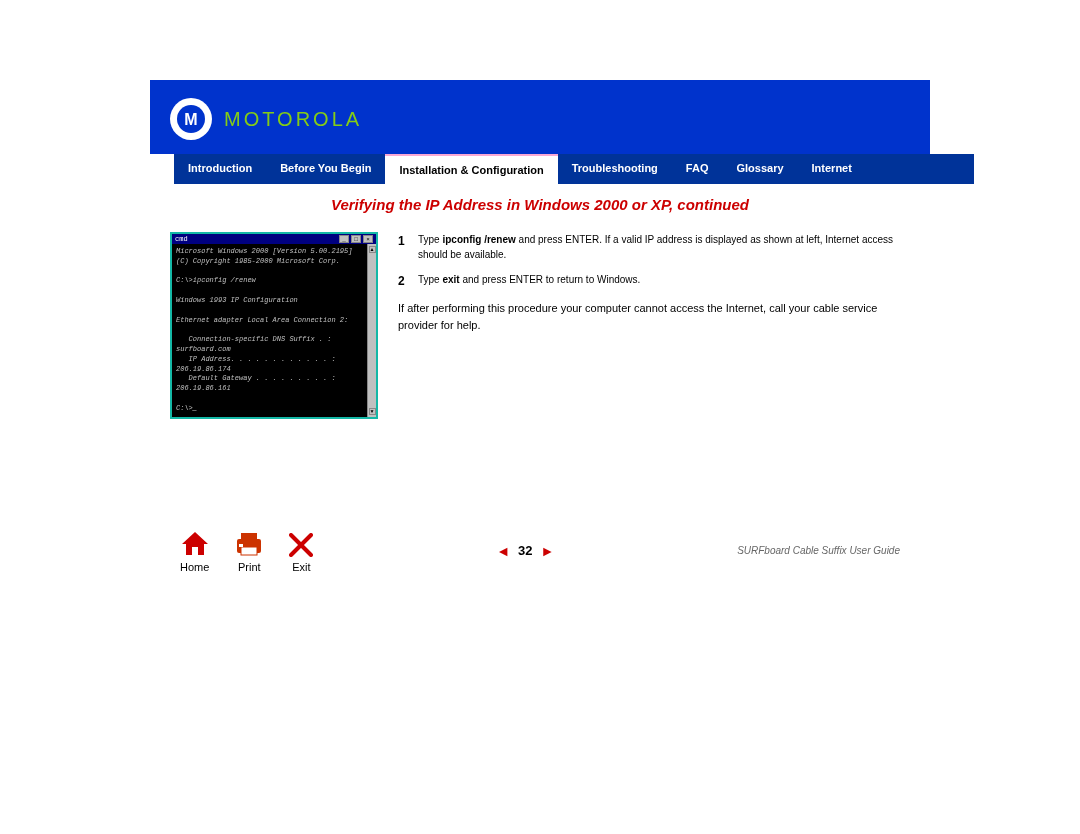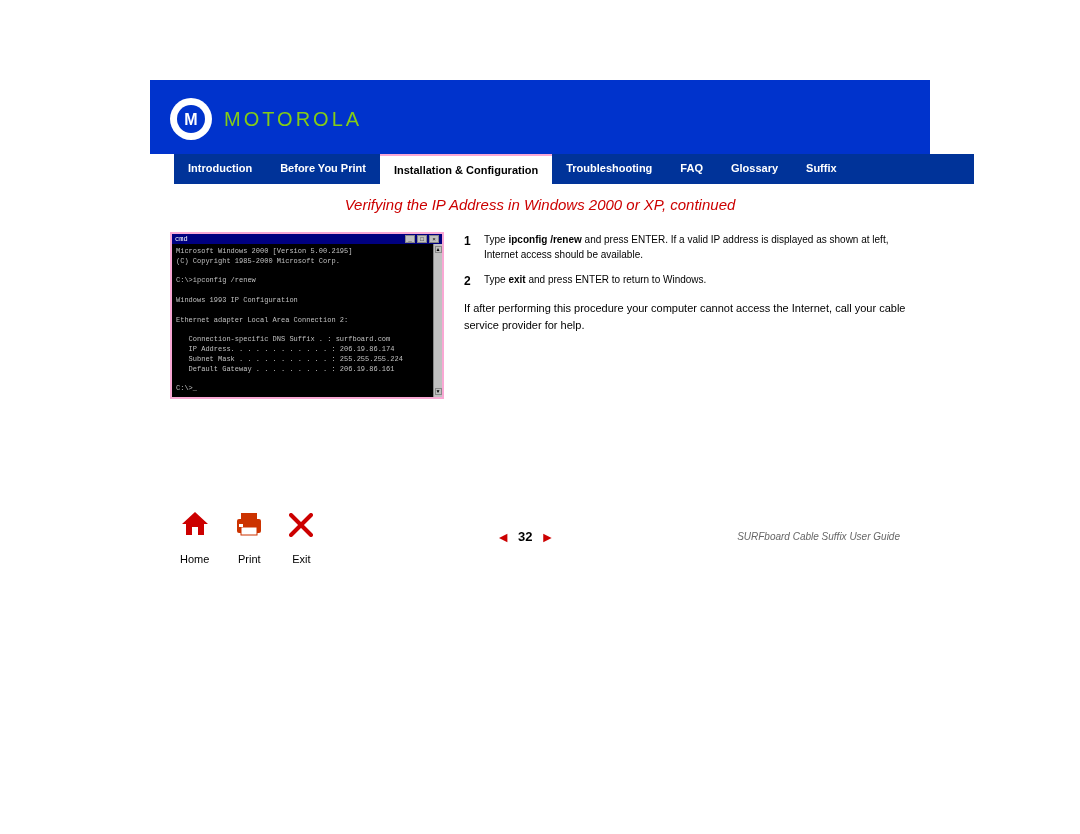--- a/index.html
+++ b/index.html
@@ -82,38 +82,38 @@
     
     .page-title {
       width: 780px;
       padding: 12px 20px 8px 20px;
       text-align: center;
     }
 
     .page-title-text {
       color: #cc0000;
       font-size: 15px;
-      font-weight: normal;
+      font-weight: bold;
       font-style: italic;
     }
 
     
     .content-area {
       width: 780px;
       display: flex;
       flex-direction: row;
       padding: 10px 20px;
       gap: 20px;
     }
 
     
     .cmd-screenshot {
-      width: 274px;
+      width: 208px;
       flex-shrink: 0;
-      border: 2px solid #f9a8d4;
+      border: 2px solid #14b8a6;
       background: #000080;
       font-family: 'Courier New', monospace;
       font-size: 7px;
     }
 
     .cmd-titlebar {
       background: #000080;
       display: flex;
       align-items: center;
       justify-content: space-between;
@@ -145,20 +145,21 @@
     }
 
     .cmd-body {
       background: #000000;
       color: #c0c0c0;
       padding: 3px 4px;
       font-size: 7px;
       font-family: 'Courier New', monospace;
       line-height: 1.4;
       min-height: 120px;
+      font-style: italic;
     }
 
     .cmd-wrapper {
       position: relative;
       display: flex;
     }
 
     .cmd-main {
       flex: 1;
     }
@@ -231,21 +232,21 @@
     .footer-left {
       display: flex;
       align-items: flex-end;
       gap: 24px;
     }
 
     .footer-btn {
       display: flex;
       flex-direction: column;
       align-items: center;
-      gap: 16px;
+      gap: 4px;
       cursor: pointer;
     }
 
     .footer-btn-label {
       font-size: 11px;
       color: #000;
     }
 
     .footer-center {
       display: flex;
@@ -291,26 +292,26 @@
         <svg viewBox="0 0 30 30" xmlns="http://www.w3.org/2000/svg">
           <circle cx="15" cy="15" r="14" fill="#0033cc"></circle>
           <text x="15" y="21" text-anchor="middle" fill="white" font-size="16" font-weight="bold" font-family="Arial">M</text>
         </svg>
       </div>
       <div class="motorola-text">MOTOROLA</div>
     </div>
 
     <div class="nav-bar">
       <span class="nav-item">Introduction</span>
-      <span class="nav-item">Before You Print</span>
+      <span class="nav-item">Before You Begin</span>
       <span class="nav-item active">Installation &amp; Configuration</span>
       <span class="nav-item">Troubleshooting</span>
       <span class="nav-item">FAQ</span>
       <span class="nav-item">Glossary</span>
-      <span class="nav-item">Suffix</span>
+      <span class="nav-item">Internet</span>
     </div>
 
     <div class="page-title">
       <span class="page-title-text">Verifying the IP Address in Windows  2000 or XP, continued</span>
     </div>
 
     <div class="content-area">
 
       <div class="cmd-screenshot">
         <div class="cmd-titlebar">
@@ -328,21 +329,20 @@
               <div>(C) Copyright 1985-2000 Microsoft Corp.</div>
               <div>&nbsp;</div>
               <div>C:\&gt;ipconfig /renew</div>
               <div>&nbsp;</div>
               <div>Windows 1993 IP Configuration</div>
               <div>&nbsp;</div>
               <div>Ethernet adapter Local Area Connection 2:</div>
               <div>&nbsp;</div>
               <div>&nbsp;&nbsp; Connection-specific DNS Suffix  . : surfboard.com</div>
               <div>&nbsp;&nbsp; IP Address. . . . . . . . . . . . : 206.19.86.174</div>
-              <div>&nbsp;&nbsp; Subnet Mask . . . . . . . . . . . : 255.255.255.224</div>
               <div>&nbsp;&nbsp; Default Gateway . . . . . . . . . : 206.19.86.161</div>
               <div>&nbsp;</div>
               <div>C:\&gt;_</div>
             </div>
           </div>
           <div class="cmd-scroll">
             <div class="cmd-scroll-up">▲</div>
             <div class="cmd-scroll-up" style="margin-top:auto;">▼</div>
           </div>
         </div>

